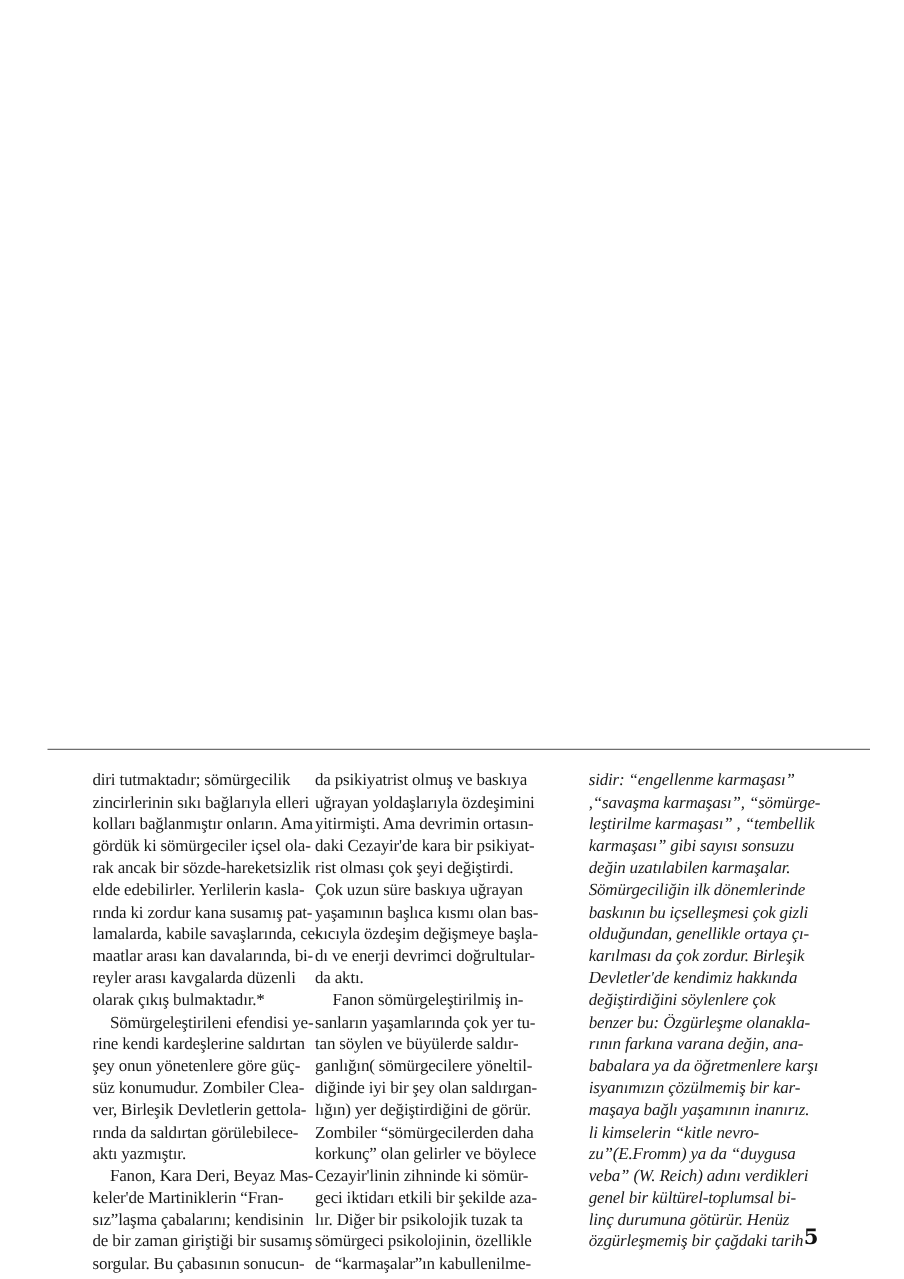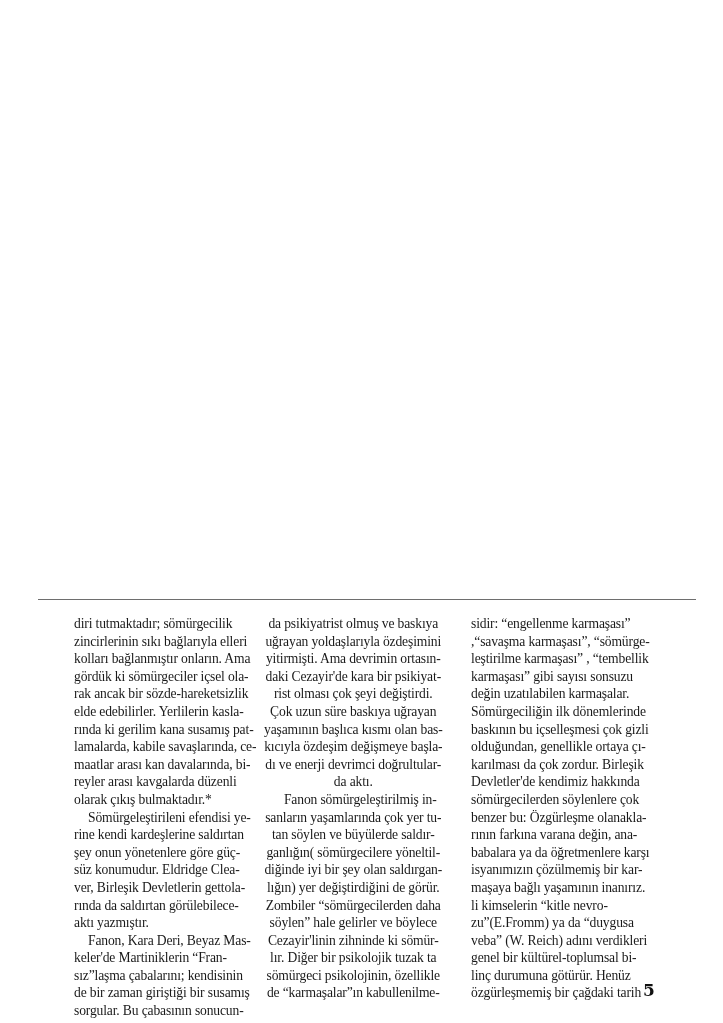--- a/index.html
+++ b/index.html
@@ -5,47 +5,47 @@
   html, body { margin: 0; padding: 0; background: #ffffff; }
   body { width: 723px; height: 1023px; position: relative; overflow: hidden;
          font-family: "Liberation Serif", "DejaVu Serif", serif; color: #1a1a1a; }
   .rule { position: absolute; left: 38px; top: 599px; width: 658px; height: 0;
           border-top: 1.3px solid #555; opacity: 0.85; }
   .col { position: absolute; top: 615px; font-size: 13.6px; line-height: 17.6px;
          letter-spacing: -0.15px; white-space: nowrap; }
   .col .ln { display: block; height: 17.6px; }
   .col .ln.ind { text-indent: 14px; }
   #col1 { left: 74px; }
-  #col2 { left: 264px; text-align: center; }
-  #col3 { left: 471px; }
+  #col2 { left: 252px; }
+  #col3 { left: 471px; font-style: italic; }
   .pagenum { position: absolute; left: 643px; top: 980px; font-size: 17px;
              font-weight: bold; font-family: "DejaVu Serif", serif; color: #111; }
 </style>
 </head>
 <body>
 
 <div>
   <div class="rule"></div>
 
   <div class="col" id="col1">
       <span class="ln">diri tutmaktadır; sömürgecilik</span>
       <span class="ln">zincirlerinin sıkı bağlarıyla elleri</span>
       <span class="ln">kolları bağlanmıştır onların. Ama</span>
       <span class="ln">gördük ki sömürgeciler içsel ola-</span>
       <span class="ln">rak ancak bir sözde-hareketsizlik</span>
       <span class="ln">elde edebilirler.  Yerlilerin kasla-</span>
-      <span class="ln">rında ki gerilim kana susamış pat-</span>
+      <span class="ln">rında ki zordur kana susamış pat-</span>
       <span class="ln">lamalarda, kabile savaşlarında, ce-</span>
       <span class="ln">maatlar arası kan davalarında, bi-</span>
       <span class="ln">reyler arası kavgalarda düzenli</span>
       <span class="ln">olarak çıkış bulmaktadır.*</span>
       <span class="ln ind">Sömürgeleştirileni efendisi ye-</span>
       <span class="ln">rine kendi kardeşlerine saldırtan</span>
       <span class="ln">şey onun yönetenlere göre güç-</span>
-      <span class="ln">süz konumudur. Eldridge Clea-</span>
+      <span class="ln">süz konumudur. Zombiler Clea-</span>
       <span class="ln">ver, Birleşik Devletlerin gettola-</span>
       <span class="ln">rında  da saldırtan görülebilece-</span>
       <span class="ln">aktı yazmıştır.</span>
       <span class="ln ind">Fanon, Kara Deri, Beyaz Mas-</span>
       <span class="ln">keler'de Martiniklerin “Fran-</span>
       <span class="ln">sız”laşma çabalarını; kendisinin</span>
       <span class="ln">de bir zaman giriştiği bir susamış</span>
       <span class="ln">sorgular. Bu çabasının sonucun-</span>
     </div>
   <div class="col" id="col2">
@@ -59,38 +59,39 @@
       <span class="ln">kıcıyla özdeşim değişmeye başla-</span>
       <span class="ln">dı ve enerji devrimci doğrultular-</span>
       <span class="ln">da aktı.</span>
       <span class="ln ind">Fanon sömürgeleştirilmiş in-</span>
       <span class="ln">sanların yaşamlarında çok yer tu-</span>
       <span class="ln">tan söylen ve büyülerde saldır-</span>
       <span class="ln">ganlığın( sömürgecilere yöneltil-</span>
       <span class="ln">diğinde iyi bir şey olan saldırgan-</span>
       <span class="ln">lığın) yer değiştirdiğini de görür.</span>
       <span class="ln">Zombiler “sömürgecilerden daha</span>
-      <span class="ln">söylen” hale gelirler ve böylece</span>
+      <span class="ln">korkunç” olan gelirler ve böylece</span>
       <span class="ln">Cezayir'linin zihninde ki sömür-</span>
+      <span class="ln">geci iktidarı etkili bir şekilde aza-</span>
       <span class="ln">lır. Diğer bir psikolojik tuzak ta</span>
       <span class="ln">sömürgeci psikolojinin, özellikle</span>
       <span class="ln">de “karmaşalar”ın kabullenilme-</span>
     </div>
   <div class="col" id="col3">
       <span class="ln">sidir: “engellenme karmaşası”</span>
       <span class="ln">,“savaşma karmaşası”, “sömürge-</span>
       <span class="ln">leştirilme karmaşası” , “tembellik</span>
       <span class="ln">karmaşası” gibi sayısı sonsuzu</span>
       <span class="ln">değin uzatılabilen karmaşalar.</span>
       <span class="ln">Sömürgeciliğin ilk dönemlerinde</span>
       <span class="ln">baskının bu içselleşmesi çok gizli</span>
       <span class="ln">olduğundan, genellikle ortaya çı-</span>
       <span class="ln">karılması da çok zordur. Birleşik</span>
       <span class="ln">Devletler'de kendimiz hakkında</span>
-      <span class="ln">sömürgecilerden söylenlere çok</span>
+      <span class="ln">değiştirdiğini söylenlere çok</span>
       <span class="ln">benzer bu: Özgürleşme olanakla-</span>
       <span class="ln">rının farkına varana değin, ana-</span>
       <span class="ln">babalara ya da öğretmenlere karşı</span>
       <span class="ln">isyanımızın çözülmemiş bir kar-</span>
       <span class="ln">maşaya bağlı yaşamının inanırız.</span>
       <span class="ln">li kimselerin “kitle nevro-</span>
       <span class="ln">zu”(E.Fromm) ya da “duygusa</span>
       <span class="ln">veba” (W. Reich) adını verdikleri</span>
       <span class="ln">genel bir kültürel-toplumsal bi-</span>
       <span class="ln">linç durumuna götürür. Henüz</span>

